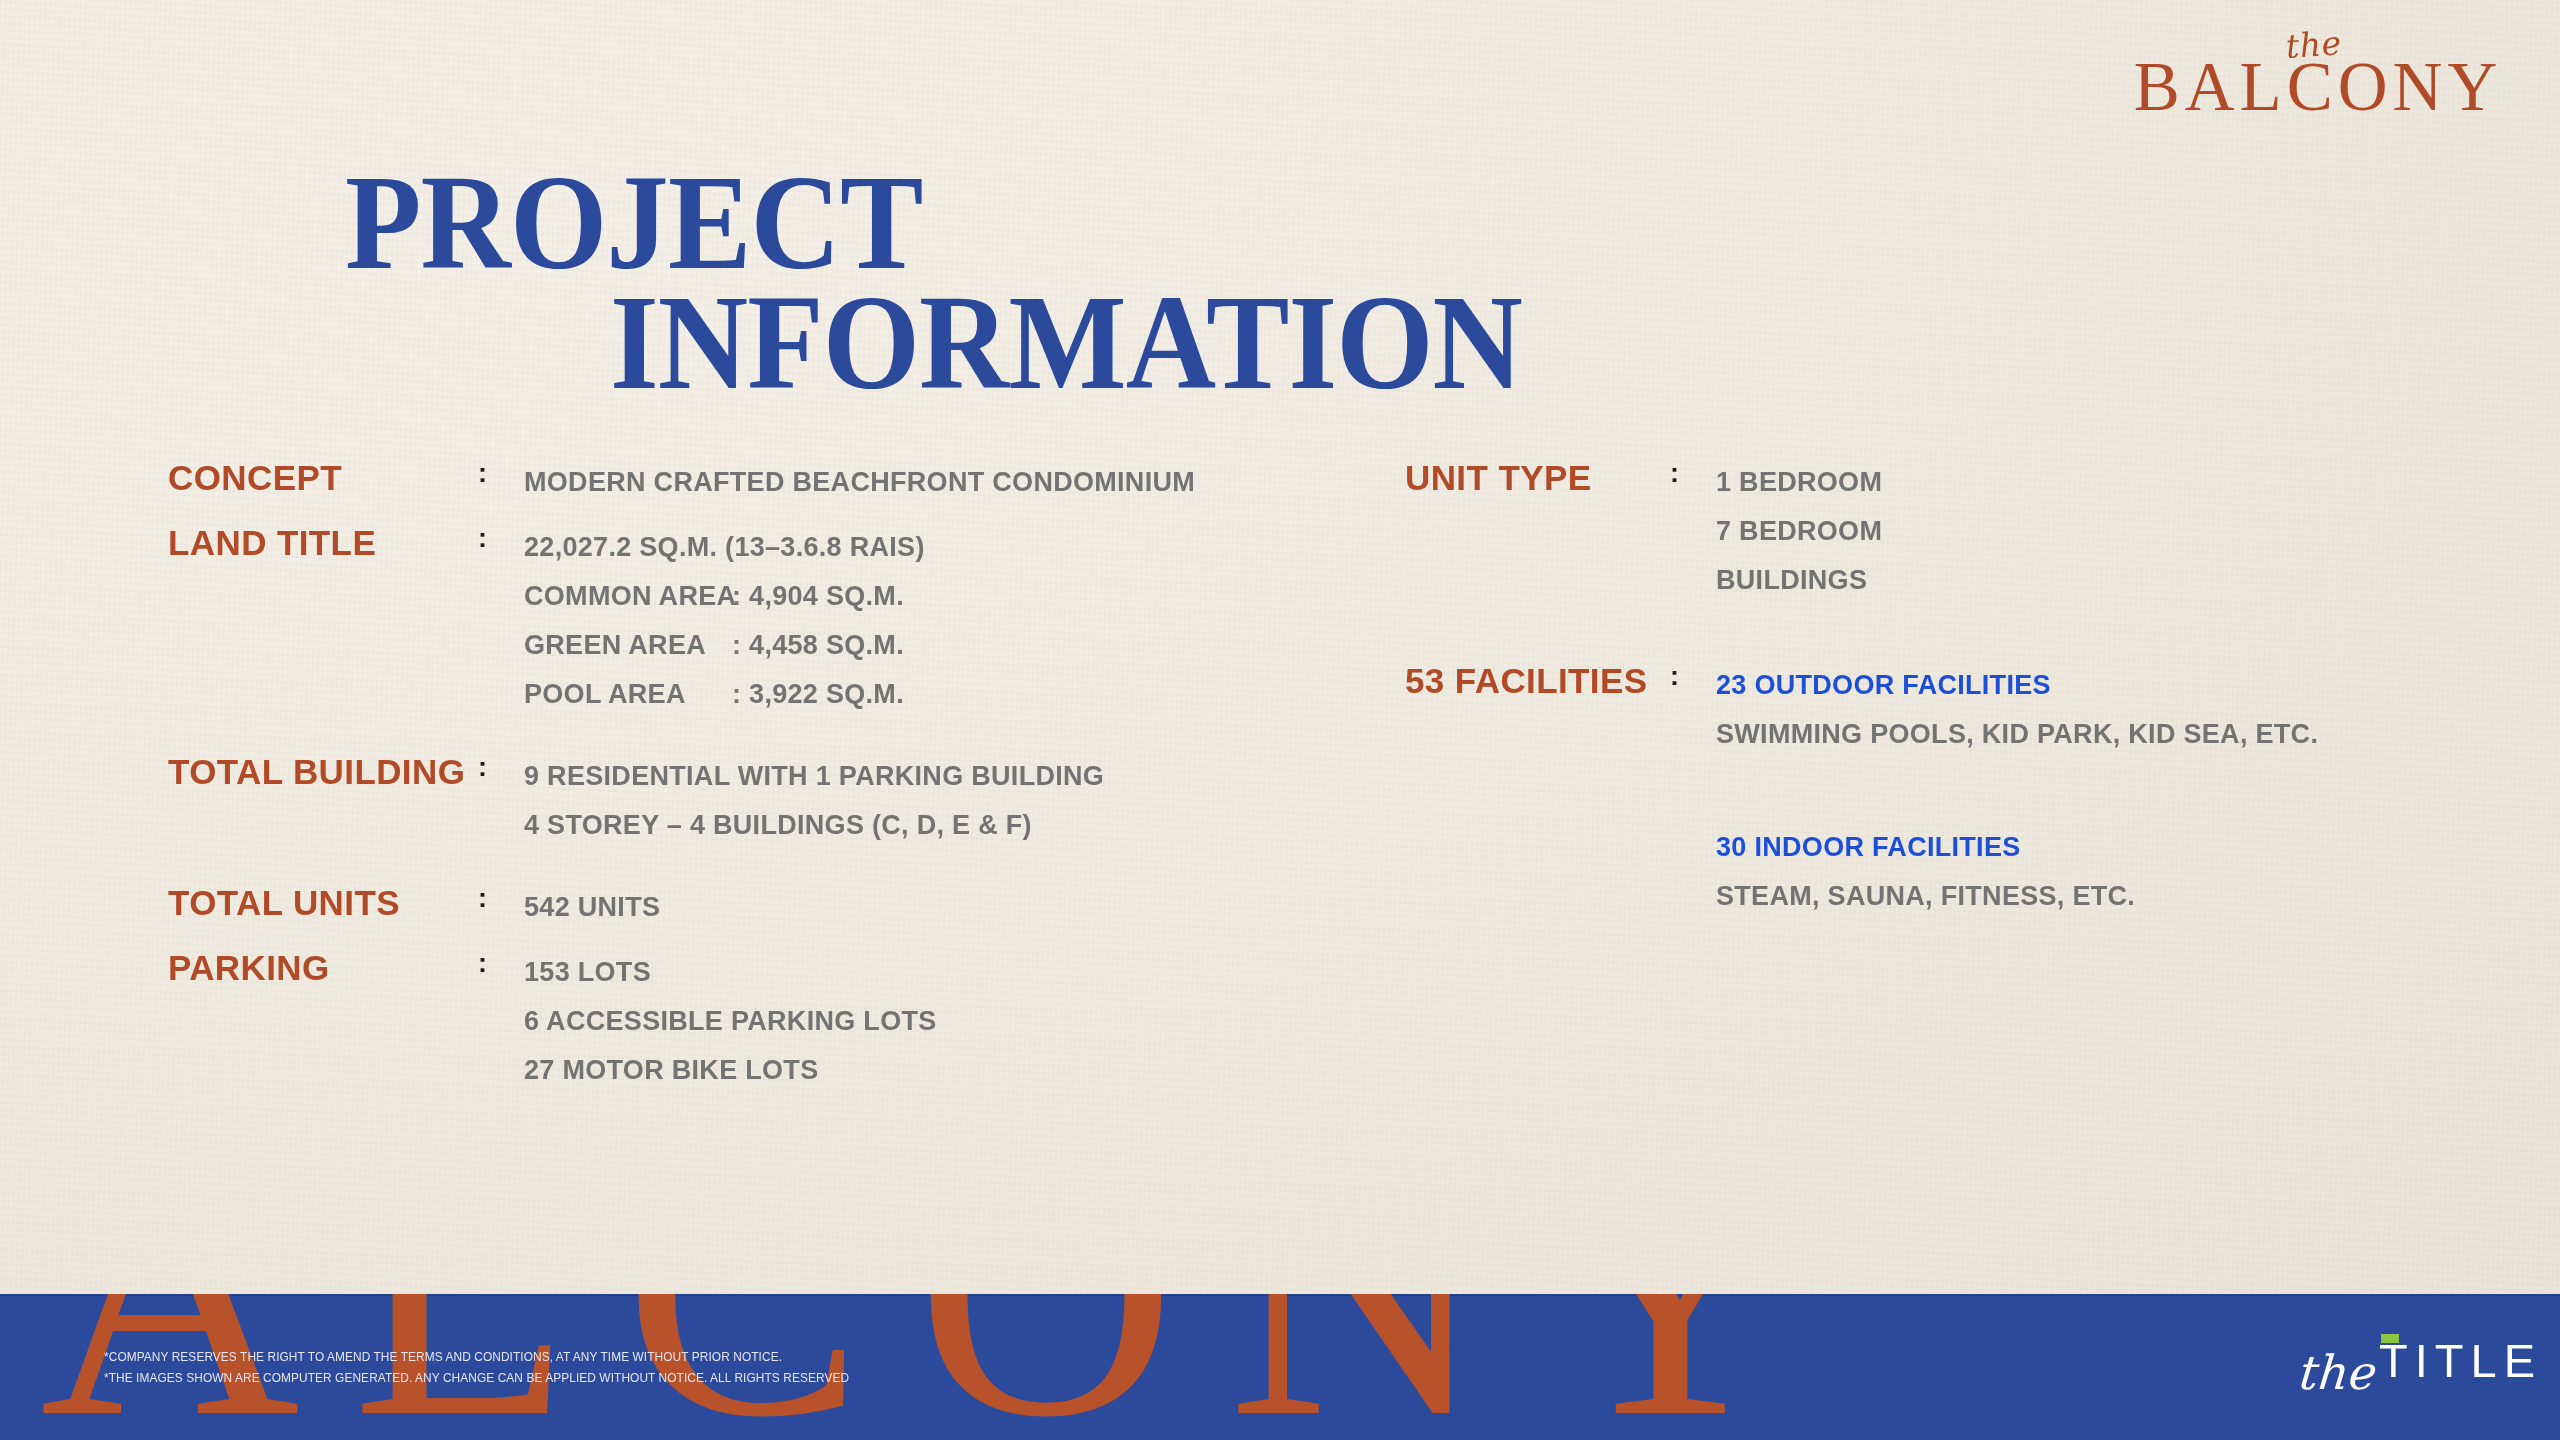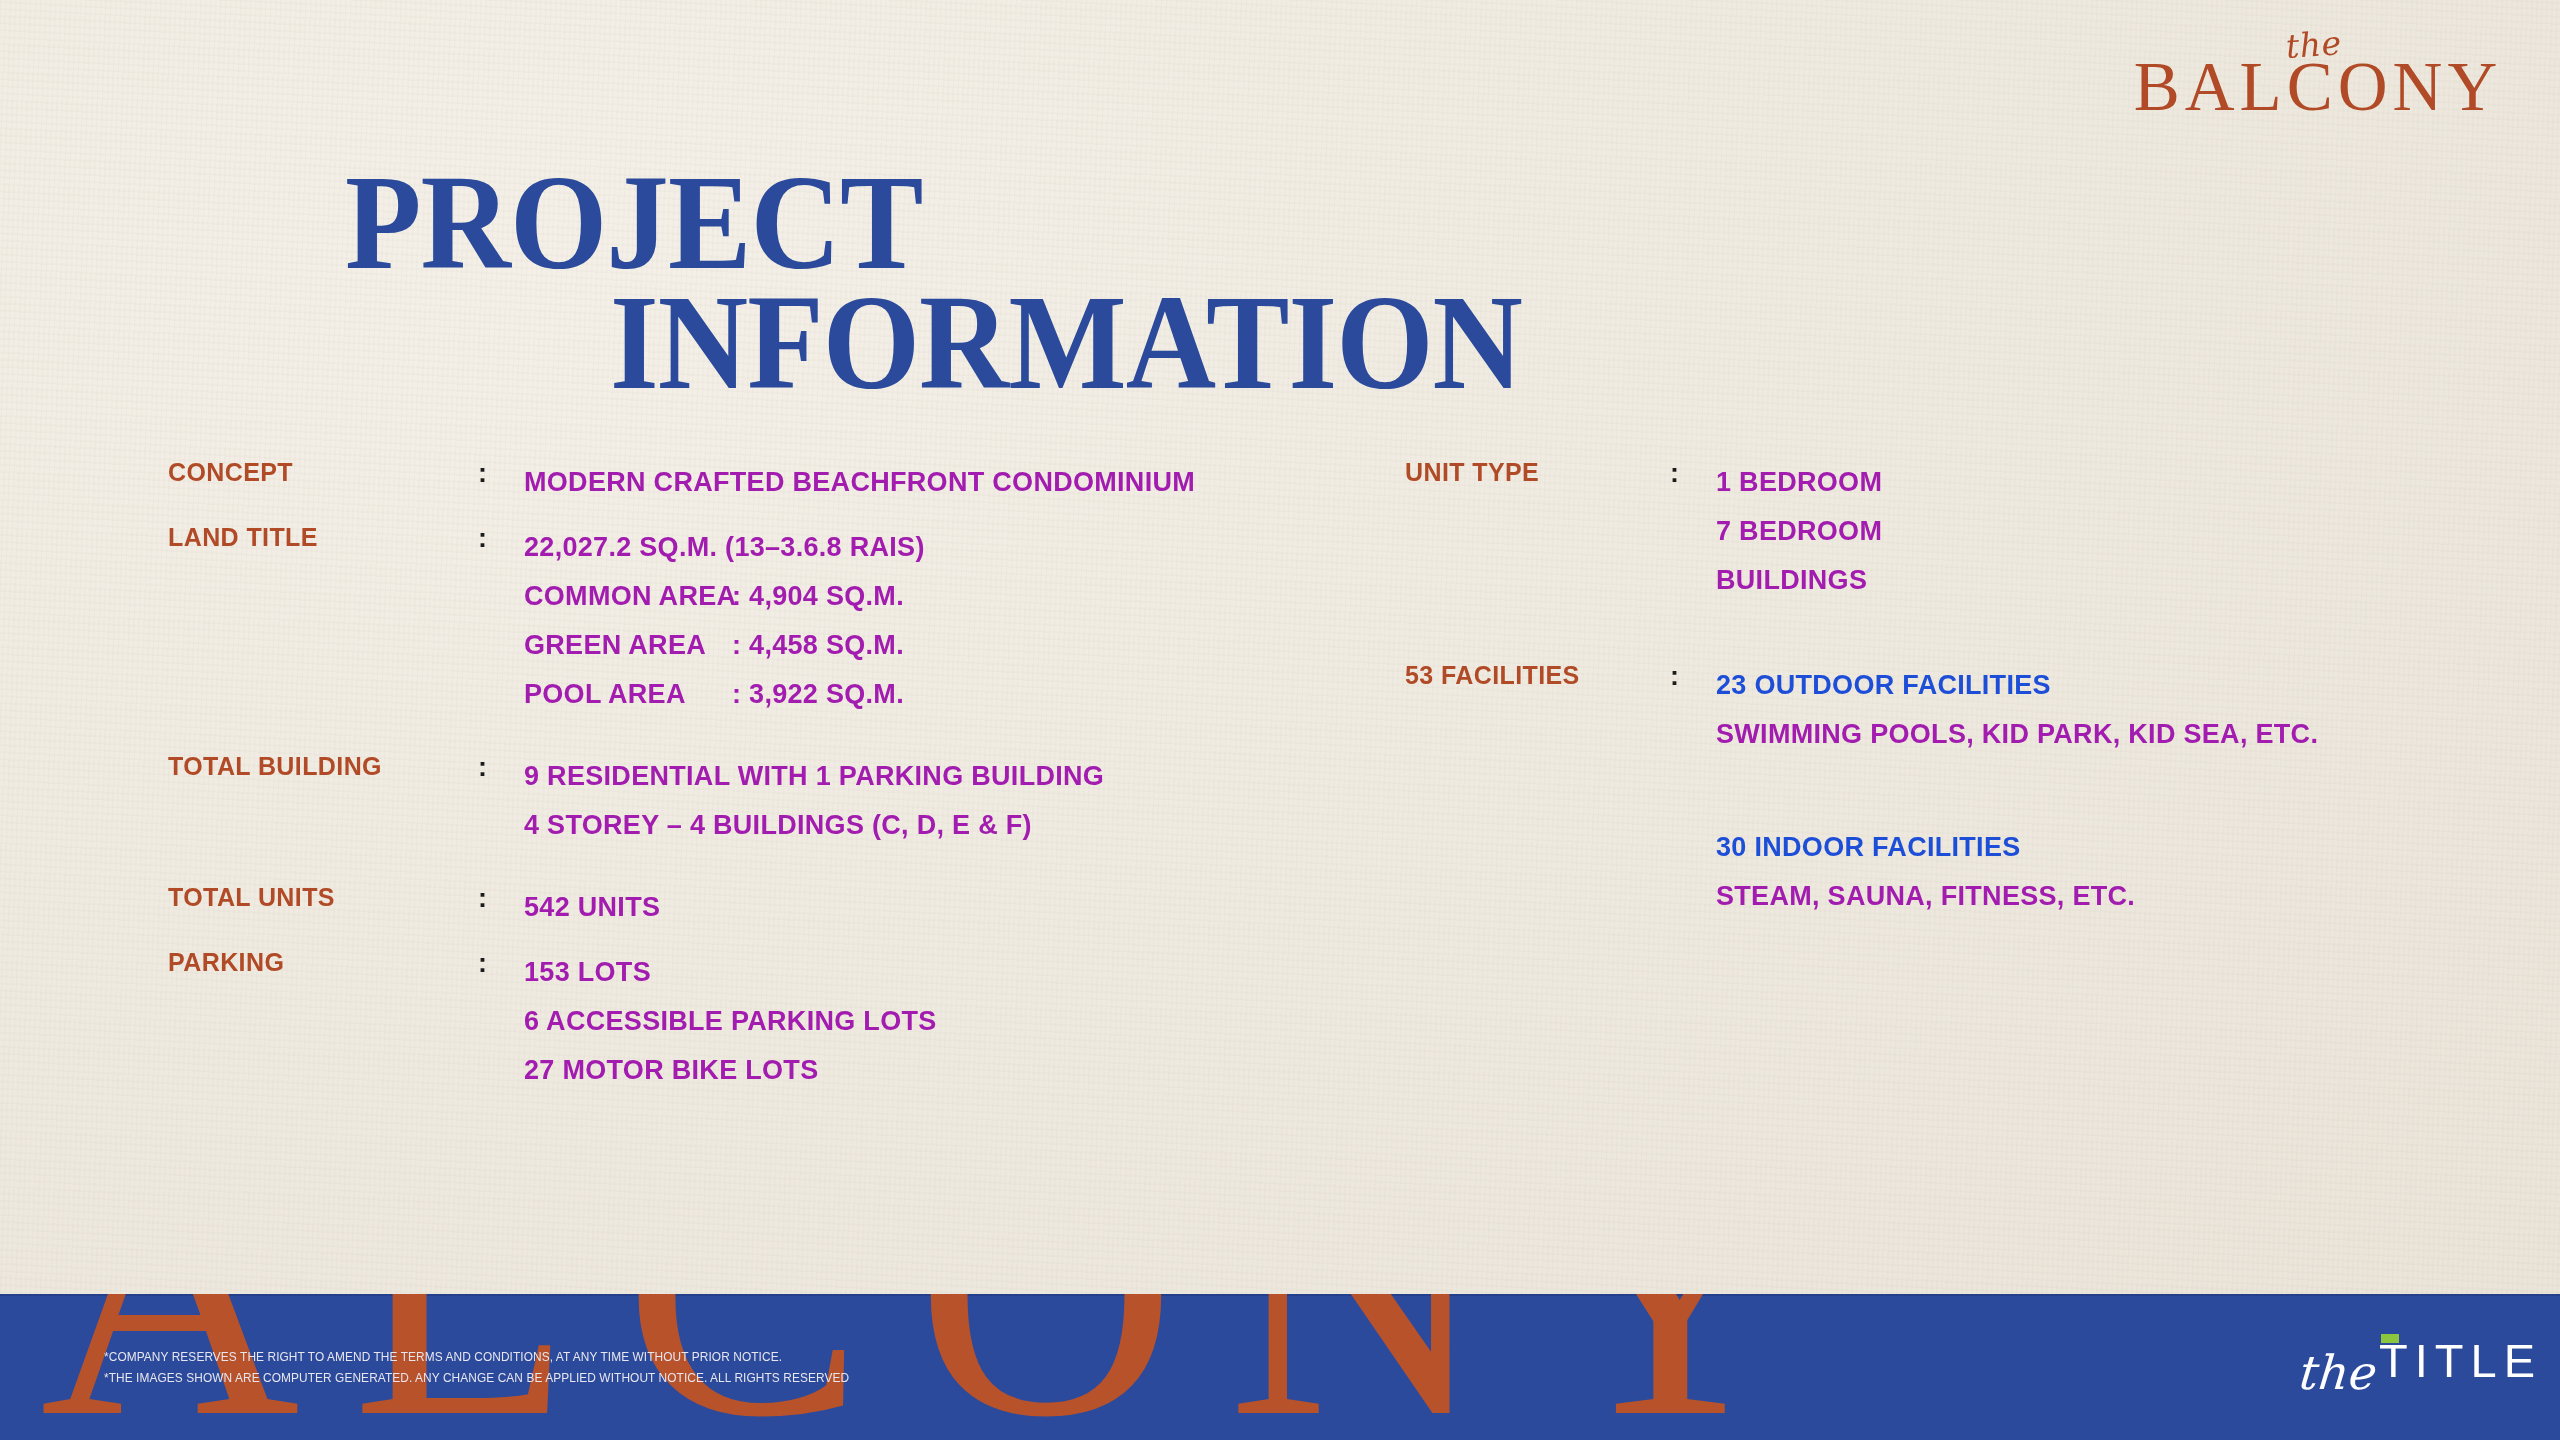--- a/index.html
+++ b/index.html
@@ -49,29 +49,29 @@
   #headline .l1{display:block;transform:scaleX(.92);transform-origin:left center;}
   #headline .l2{display:block;transform:scaleX(.92);transform-origin:left center;margin-left:265px;}
 
   
   .col{position:absolute;}
   #col-left{left:168px;top:458px;width:1180px;}
   #col-right{left:1405px;top:458px;width:1060px;}
 
   .row{display:flex;align-items:flex-start;}
   .lbl{
-    color:#B14A26;font-weight:700;font-size:25px;letter-spacing:.4px;
+    color:#B14A26;font-weight:700;font-size:35px;letter-spacing:.4px;
     white-space:nowrap;
   }
   #col-left .lbl{width:310px;}
   #col-right .lbl{width:265px;}
   .colon{width:46px;color:#1C1C1C;font-weight:700;font-size:27px;}
   .vals{flex:1;}
   .v{
-    color:#a21caf;font-weight:700;font-size:27px;letter-spacing:.3px;
+    color:#737373;font-weight:700;font-size:27px;letter-spacing:.3px;
     line-height:49px;white-space:nowrap;
   }
   .v.accent{color:#1d4ed8;}
   .v .k{display:inline-block;width:208px;}
   .gap-s{height:16px;}
   .gap-m{height:33px;}
   .gap-l{height:56px;}
   .gap-xl{height:64px;}
 
   

